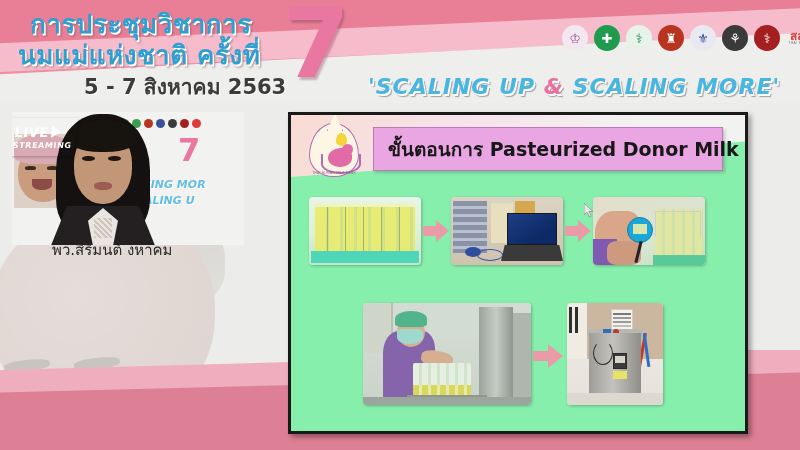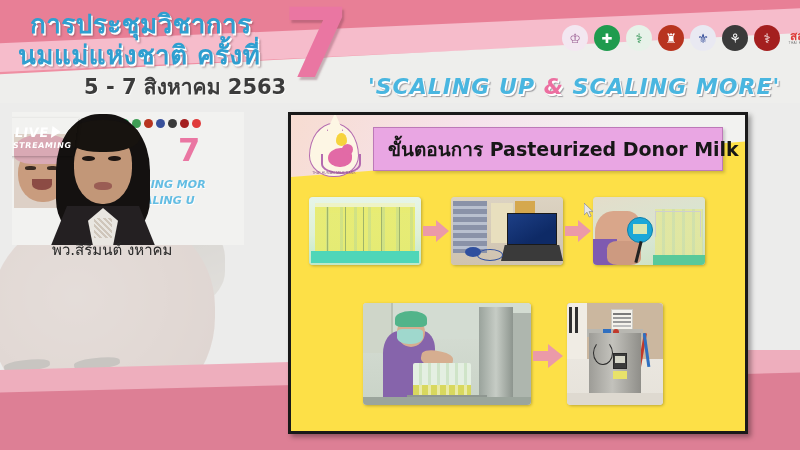--- a/index.html
+++ b/index.html
@@ -350,21 +350,21 @@
     position: absolute; left: 52px; top: 238px;
     font-family: "DejaVu Sans", sans-serif;
     font-size: 15px; color: #2a2a2a;
     white-space: nowrap;
   }
 
   
   .panel {
     position: absolute; left: 288px; top: 112px;
     width: 460px; height: 322px;
-    background: #fde047;
+    background: #86efac;
     border: 3px solid #191919;
     box-shadow: 3px 3px 5px rgba(0,0,0,.35);
     overflow: hidden;
   }
   .panel-topwash {
     position: absolute; left: 0; top: 0;
     width: 460px; height: 62px;
     background: linear-gradient(120deg,#f7dcd1 0%, #f6e3ec 38%, #f2f2f0 72%);
     clip-path: polygon(0 0, 100% 0, 100% 42%, 0 100%);
   }

